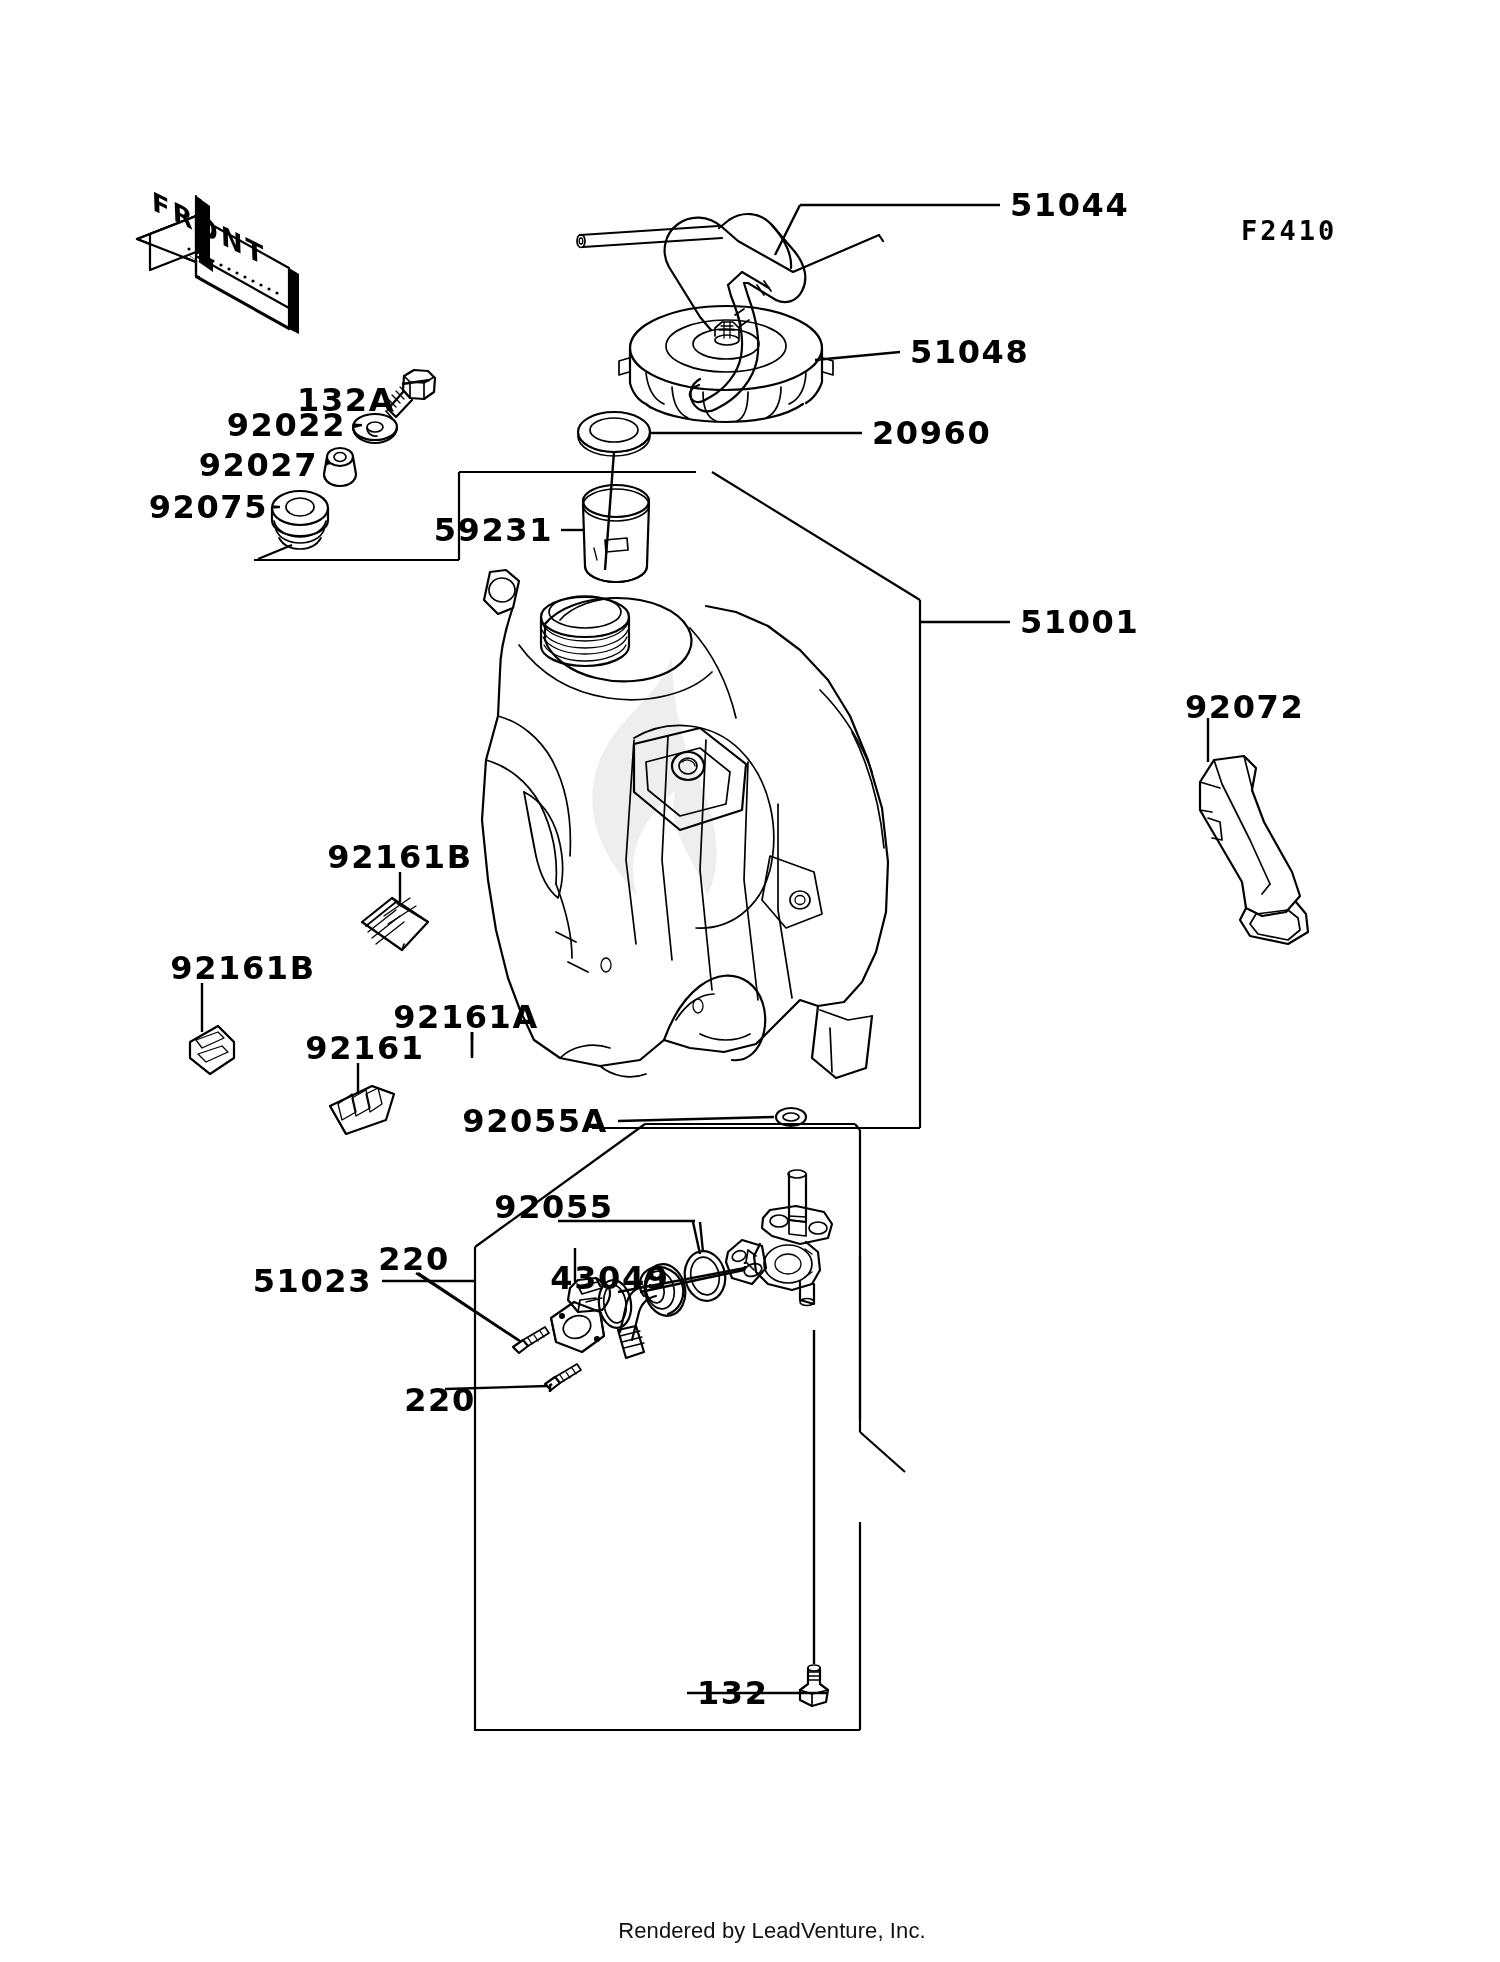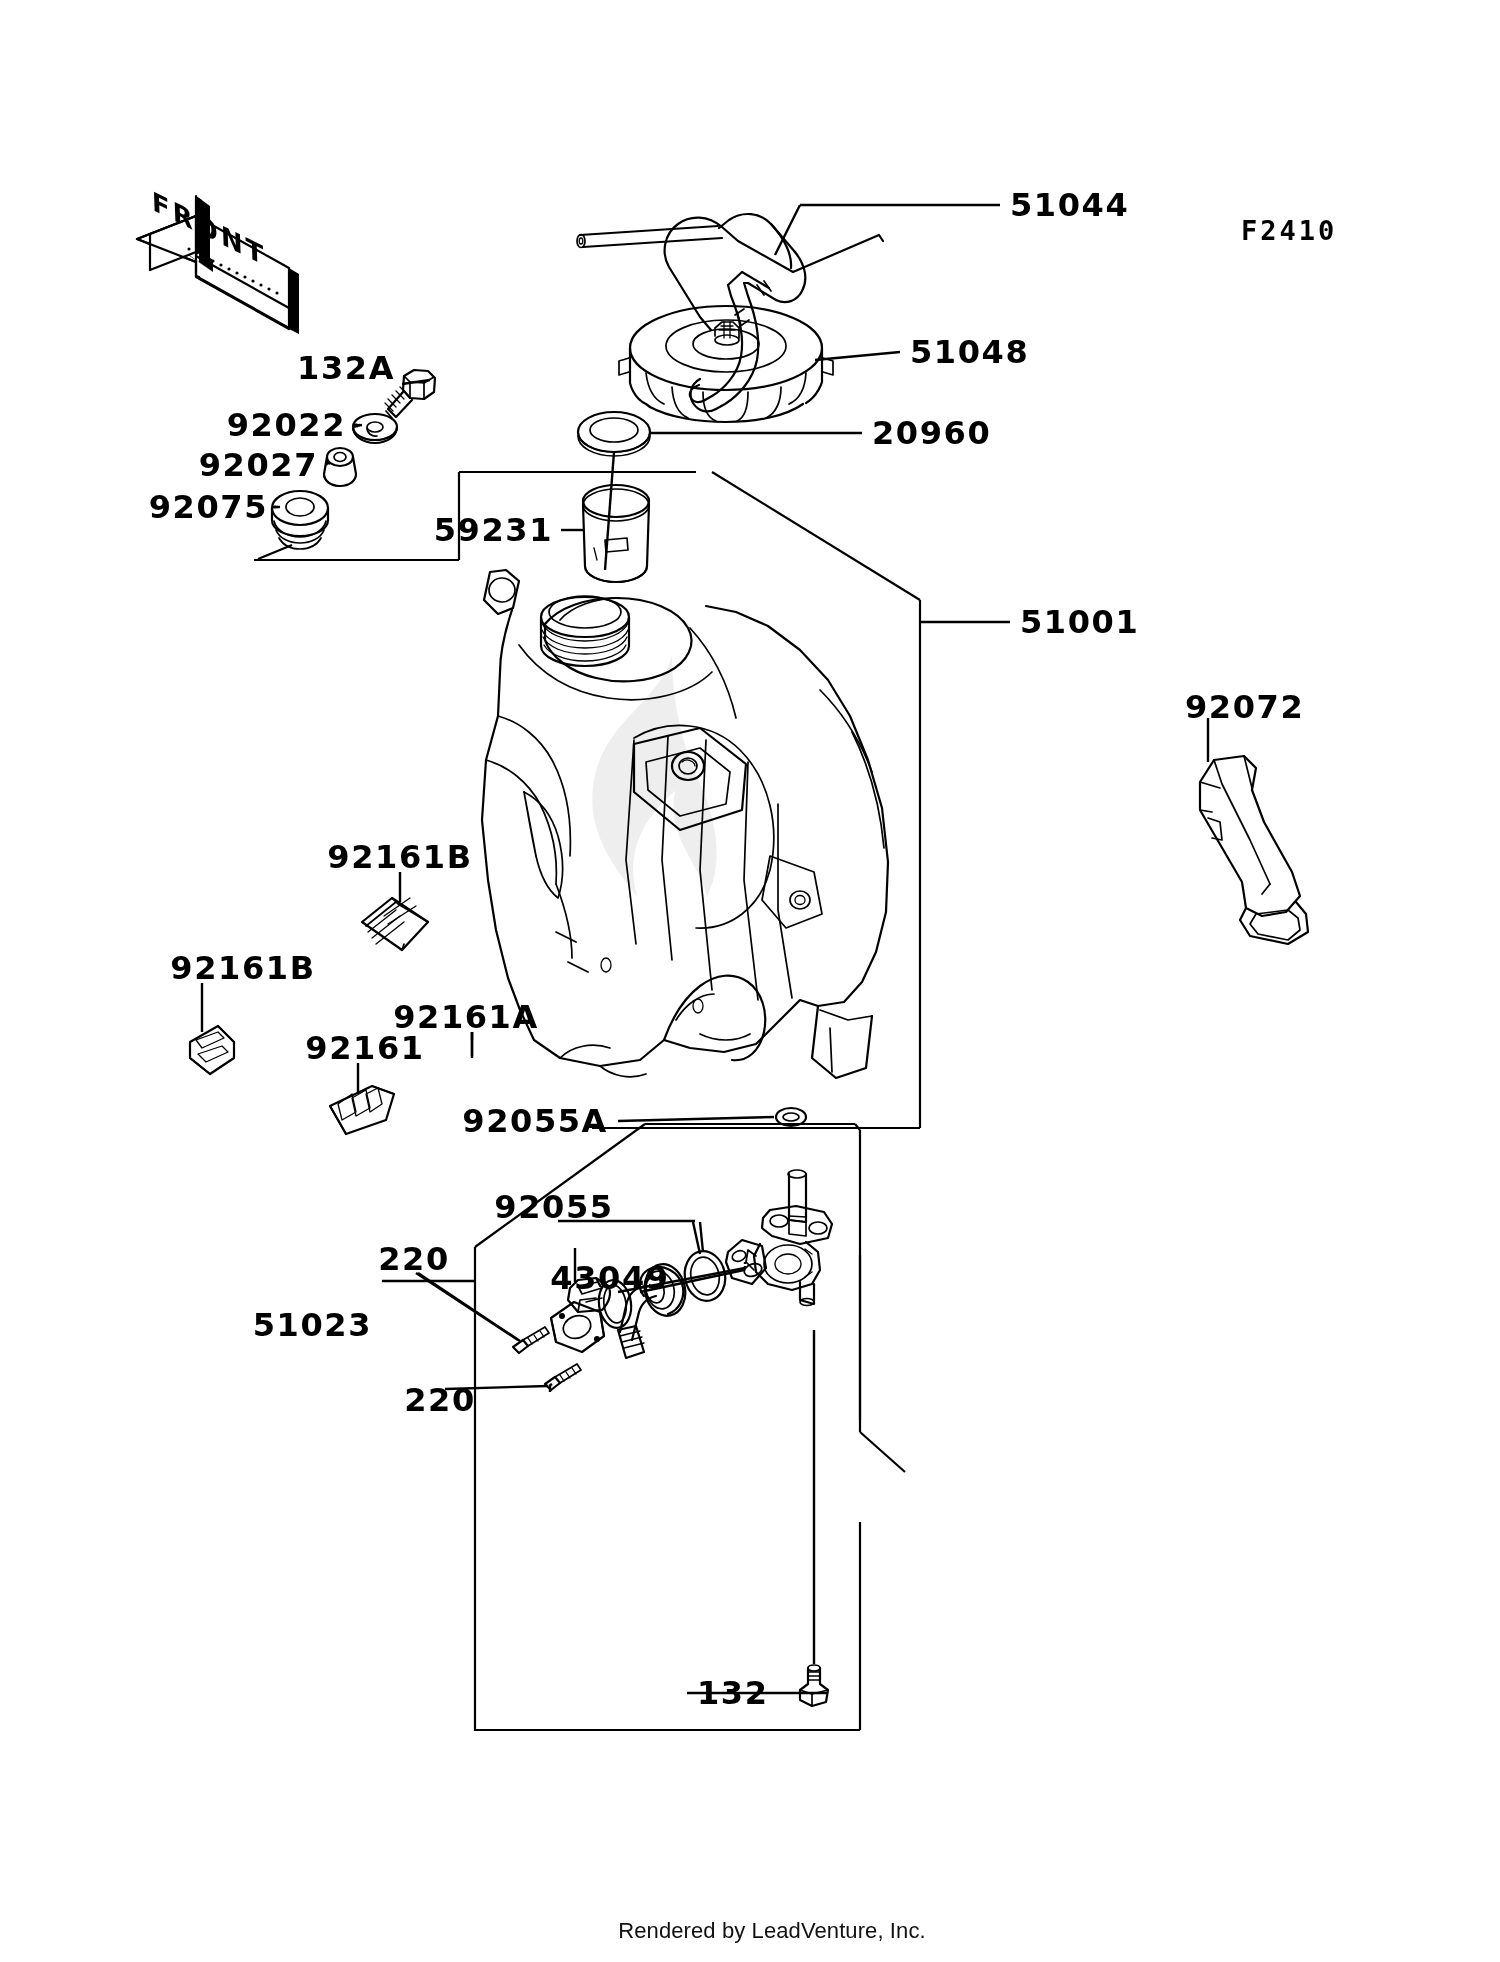--- a/index.html
+++ b/index.html
@@ -631,37 +631,37 @@
       <line class="ld" x1="640" y1="1292" x2="744" y2="1270"></line>
       <line class="ld" x1="472" y1="1032" x2="570" y2="1284" opacity="0"></line>
       <line class="ld" x1="472" y1="1032" x2="472" y2="1040"></line>
       <line class="ld" x1="575" y1="1248" x2="575" y2="1282"></line>
     </g>
   </svg>
 
   <div id="labels">
       <div class="lbl l" style="left: 1010px; top: 205px;">51044</div>
       <div class="lbl l" style="left: 910px; top: 352px;">51048</div>
-      <div class="lbl r" style="left: 395px; top: 368px;">132A</div>
+      <div class="lbl r" style="left: 395px; top: 400px;">132A</div>
       <div class="lbl r" style="left: 346px; top: 425px;">92022</div>
       <div class="lbl l" style="left: 872px; top: 433px;">20960</div>
       <div class="lbl r" style="left: 318px; top: 465px;">92027</div>
       <div class="lbl r" style="left: 268px; top: 507px;">92075</div>
       <div class="lbl r" style="left: 553px; top: 530px;">59231</div>
       <div class="lbl l" style="left: 1020px; top: 622px;">51001</div>
       <div class="lbl l" style="left: 1185px; top: 707px;">92072</div>
       <div class="lbl c" style="left: 400px; top: 857px;">92161B</div>
       <div class="lbl c" style="left: 243px; top: 968px;">92161B</div>
       <div class="lbl c" style="left: 466px; top: 1017px;">92161A</div>
       <div class="lbl c" style="left: 365px; top: 1048px;">92161</div>
       <div class="lbl r" style="left: 608px; top: 1121px;">92055A</div>
       <div class="lbl c" style="left: 554px; top: 1207px;">92055</div>
       <div class="lbl c" style="left: 610px; top: 1278px;">43049</div>
       <div class="lbl c" style="left: 414px; top: 1259px;">220</div>
-      <div class="lbl r" style="left: 372px; top: 1281px; margin-top: 44px;">51023</div>
+      <div class="lbl r" style="left: 372px; top: 1281px;">51023</div>
       <div class="lbl c" style="left: 440px; top: 1400px;">220</div>
       <div class="lbl l" style="left: 697px; top: 1693px;">132</div>
     </div>
 
   <div class="frontword" style="left:152px;top:214px;transform:skewY(28deg) rotate(-2deg);">FRONT</div>
 
   <div id="diagcode">F2410</div>
   <div id="footer">Rendered by LeadVenture, Inc.</div>
 </div>
 

